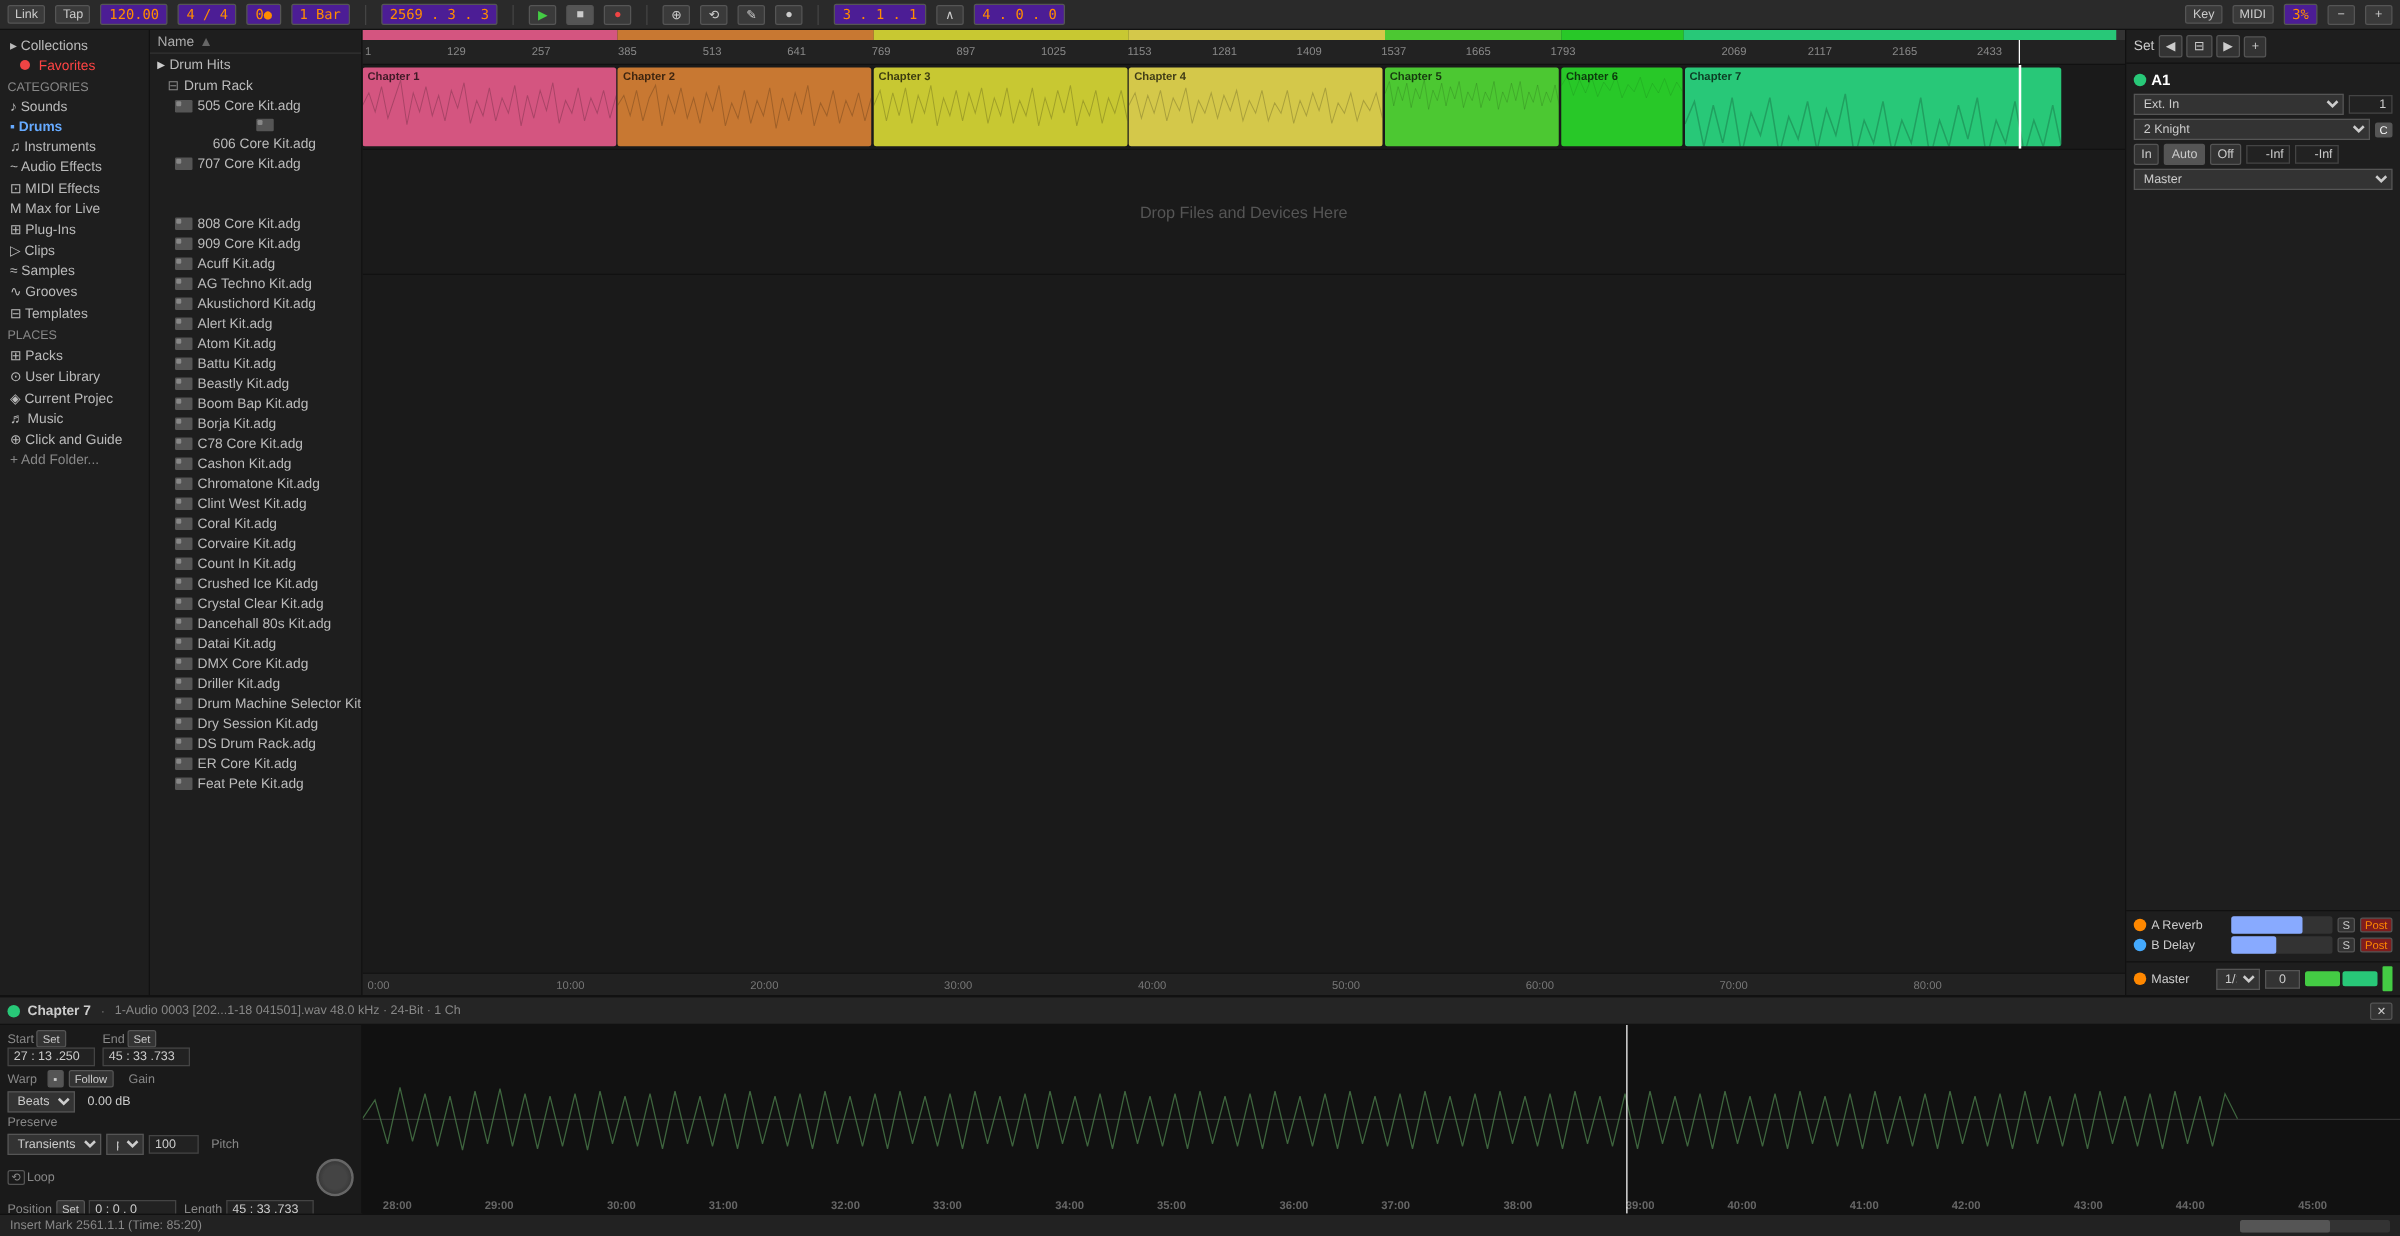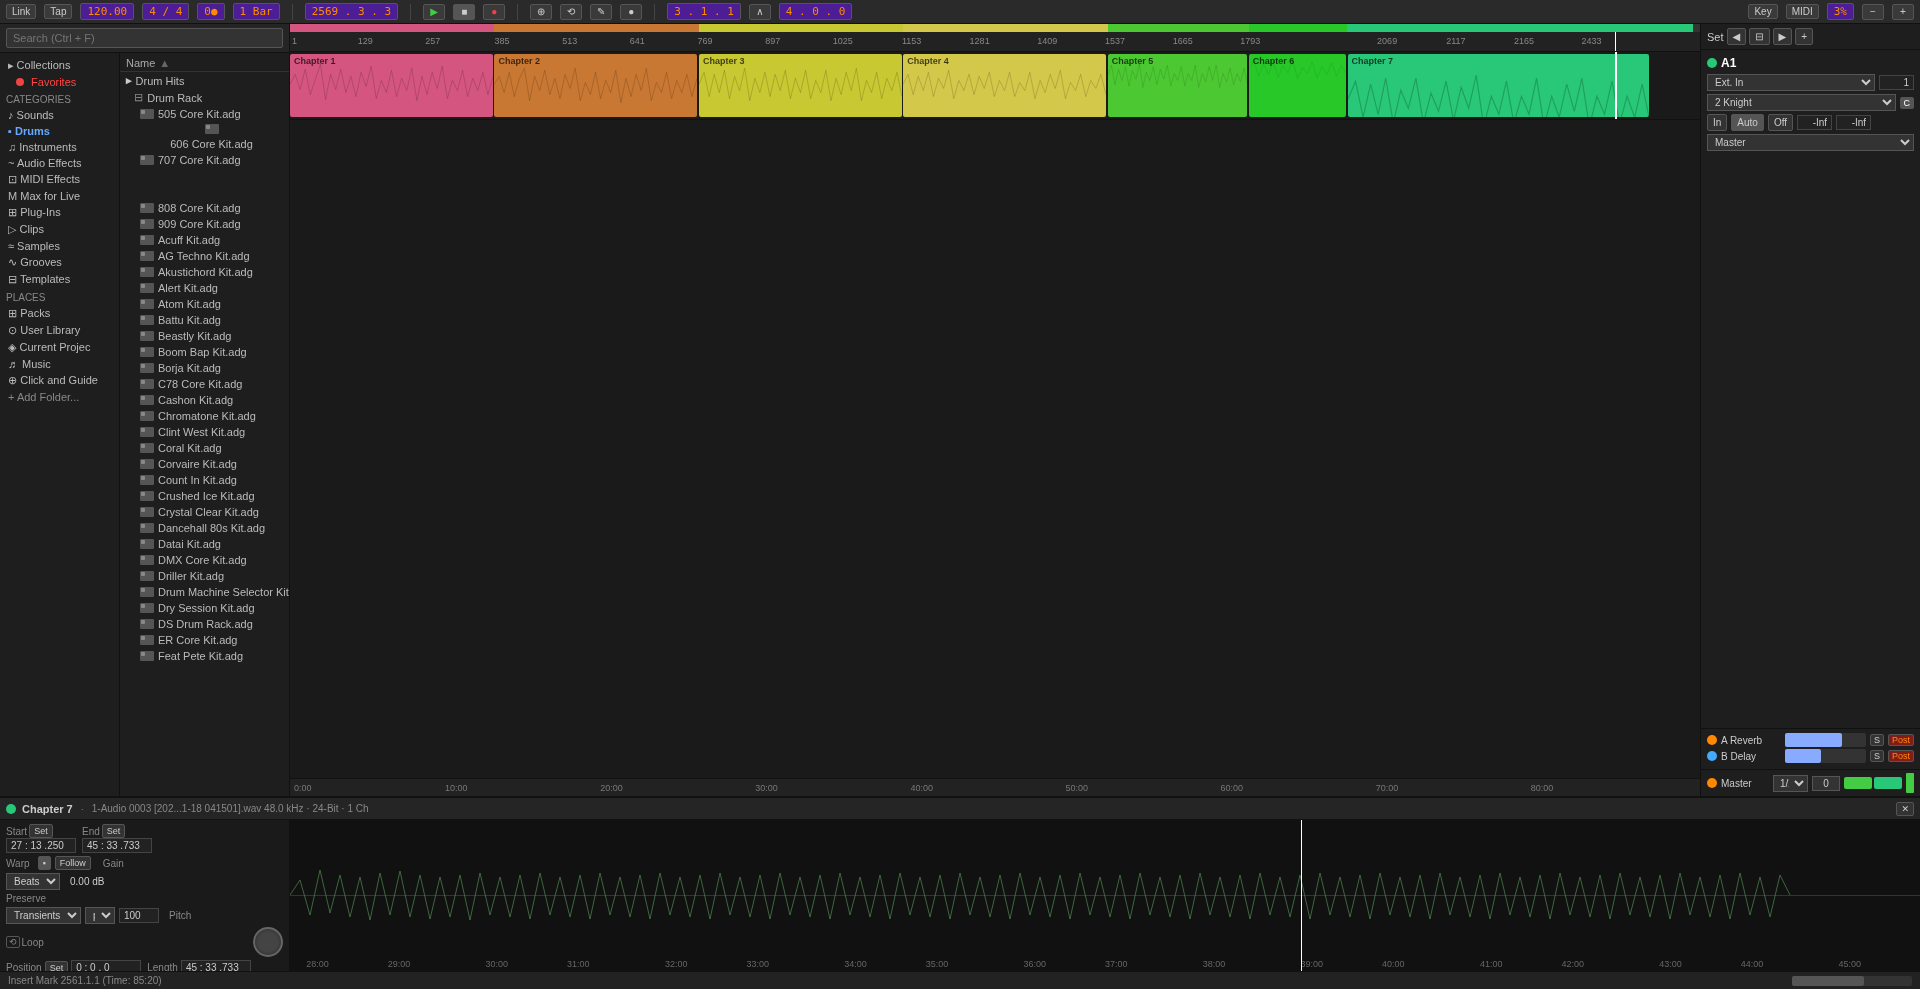--- a/index.html
+++ b/index.html
@@ -517,20 +517,21 @@
       height: 100%;
     }
     .wf-time-marks {
       position: absolute;
       bottom: 0;
       left: 0; right: 0;
       height: 16px;
       display: flex;
       align-items: center;
       padding: 0 4px;
+      font-weight: bold;
     }
     .wf-mark {
       position: absolute;
       font-size: 9px;
       color: #666;
       bottom: 2px;
     }
     .wf-playhead {
       position: absolute;
       top: 0; bottom: 0;
@@ -592,23 +593,20 @@
   <button class="tb-btn">Key</button>
   <button class="tb-btn">MIDI</button>
   <div class="tb-display">3%</div>
   <div class="transport-btn">−</div>
   <div class="transport-btn">+</div>
 </div>
 
 <div id="main-area">
 
   <div id="sidebar">
-    <div id="search-bar">
-      <input type="text" placeholder="Search (Ctrl + F)" style="">
-    </div>
     <div id="sidebar-content">
       <div id="sidebar-categories">
         <div class="cat-section">
           <span>▸ </span>
           <span>Collections</span>
         </div>
         <div class="cat-section" style="padding-left:16px; color:#f44">
           <span class="cat-dot dot-red"></span>
           <span>Favorites</span>
         </div>
@@ -914,20 +912,23 @@
                 <div class="clip-label">Chapter 7</div>
                 <svg class="waveform-inside" viewBox="0 0 200 60" preserveAspectRatio="none">
                   <polyline points="0,30 5,18 10,42 15,20 20,40 25,16 30,46 35,24 40,36 45,16 50,46 55,26 60,38 65,18 70,44 75,22 80,36 85,14 90,48 95,28 100,40 105,18 110,46 115,28 120,40 125,16 130,48 135,28 140,42 145,20 150,38 155,16 160,48 165,28 170,40 175,18 180,46 185,28 190,42 195,20 200,44" stroke="#000" stroke-width="0.8" fill="none" opacity="0.4"></polyline>
                 </svg>
               </div>
 
               <div style="position:absolute;top:0;bottom:0;left:94%;width:2px;background:#fff;z-index:10;"></div>
             </div>
           </div>
 
+          <div id="drop-zone">
+            <span>Drop Files and Devices Here</span>
+          </div>
 
         </div>
       </div>
 
       <div id="time-ruler-bottom">
         <div class="time-mark" style="left:4px;">0:00</div>
         <div class="time-mark" style="left:11%;">10:00</div>
         <div class="time-mark" style="left:22%;">20:00</div>
         <div class="time-mark" style="left:33%;">30:00</div>
         <div class="time-mark" style="left:44%;">40:00</div>

